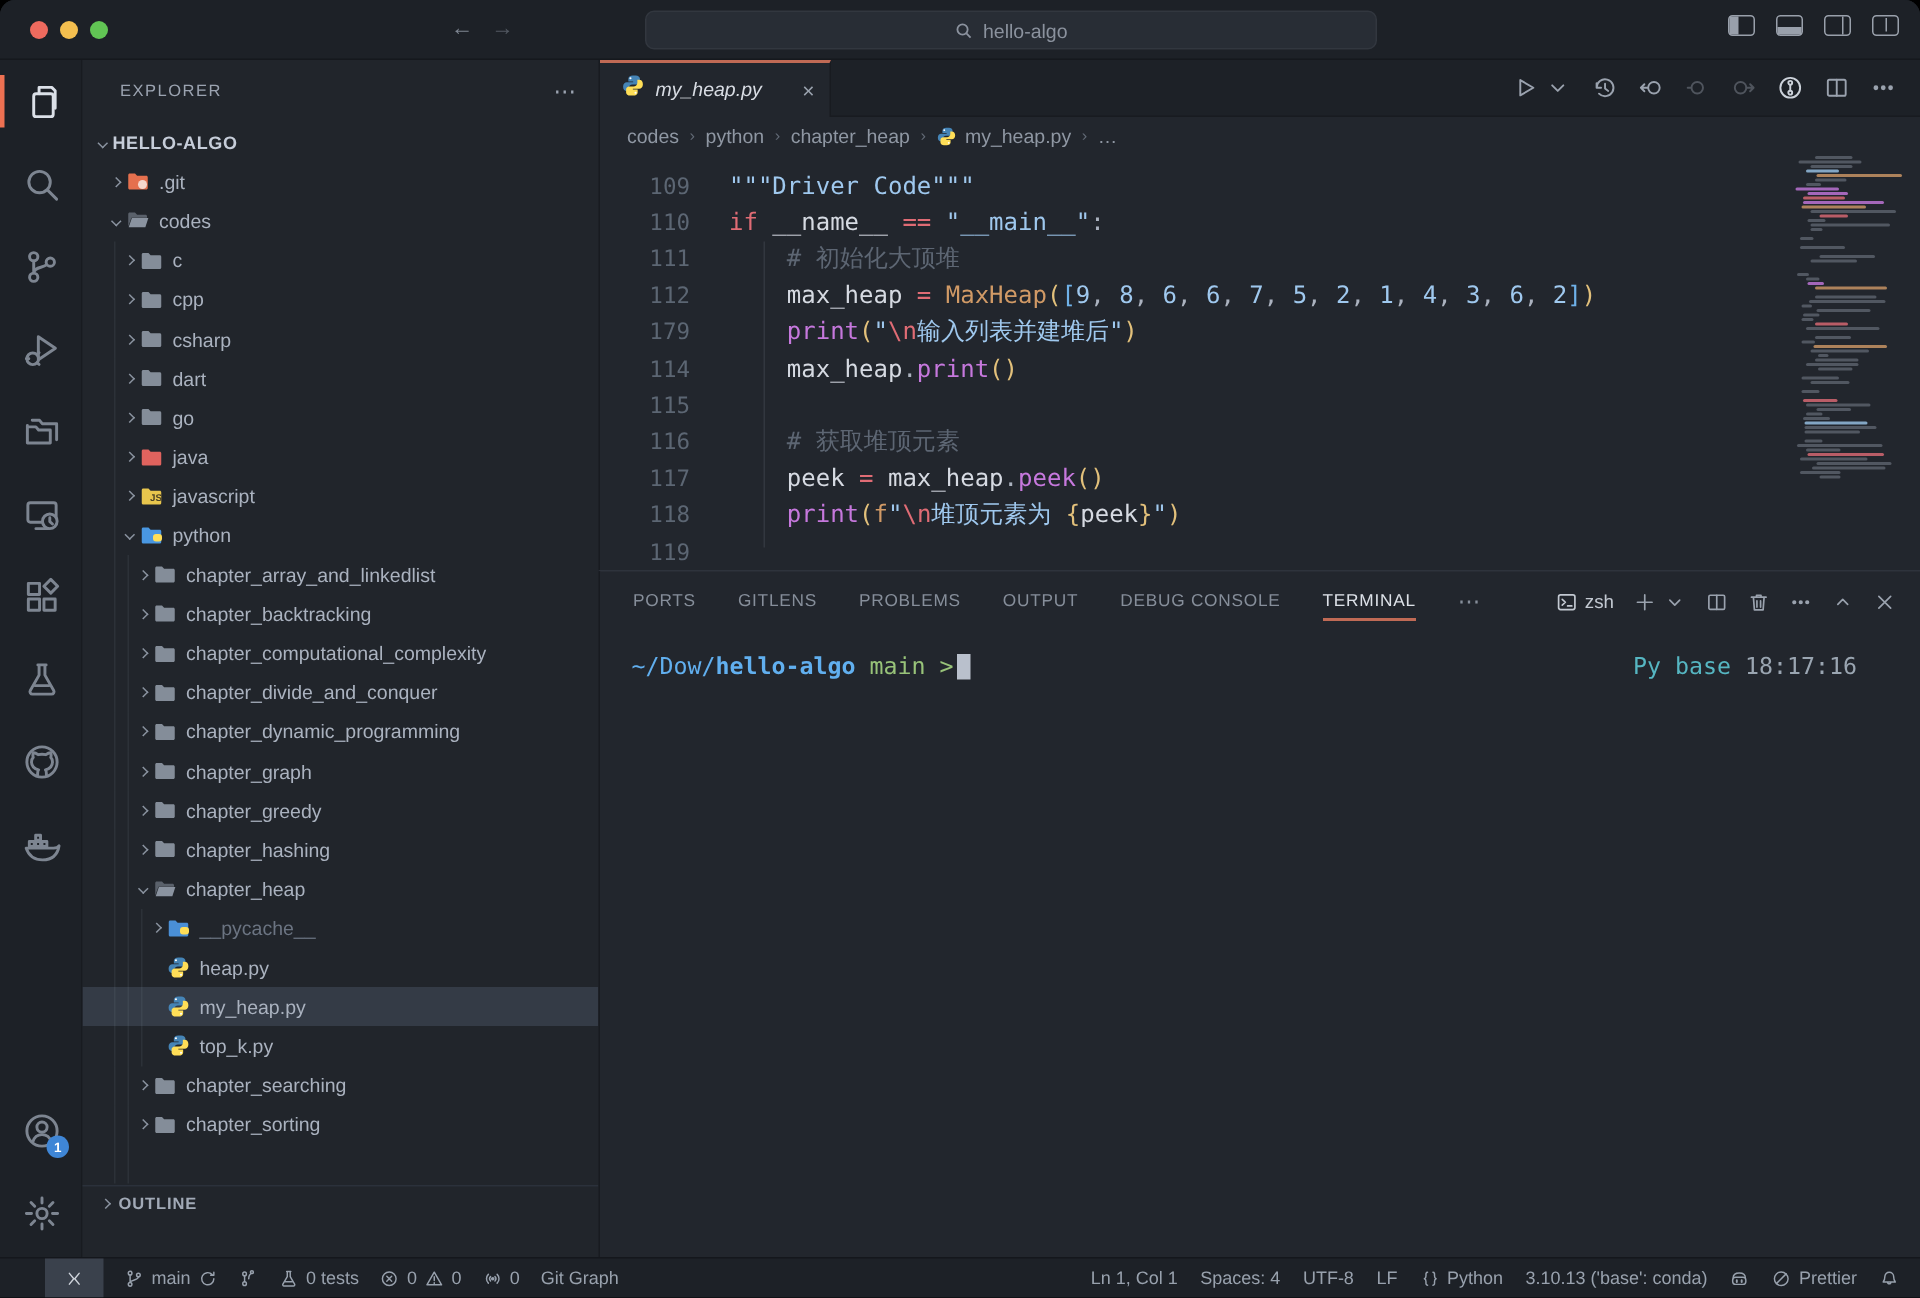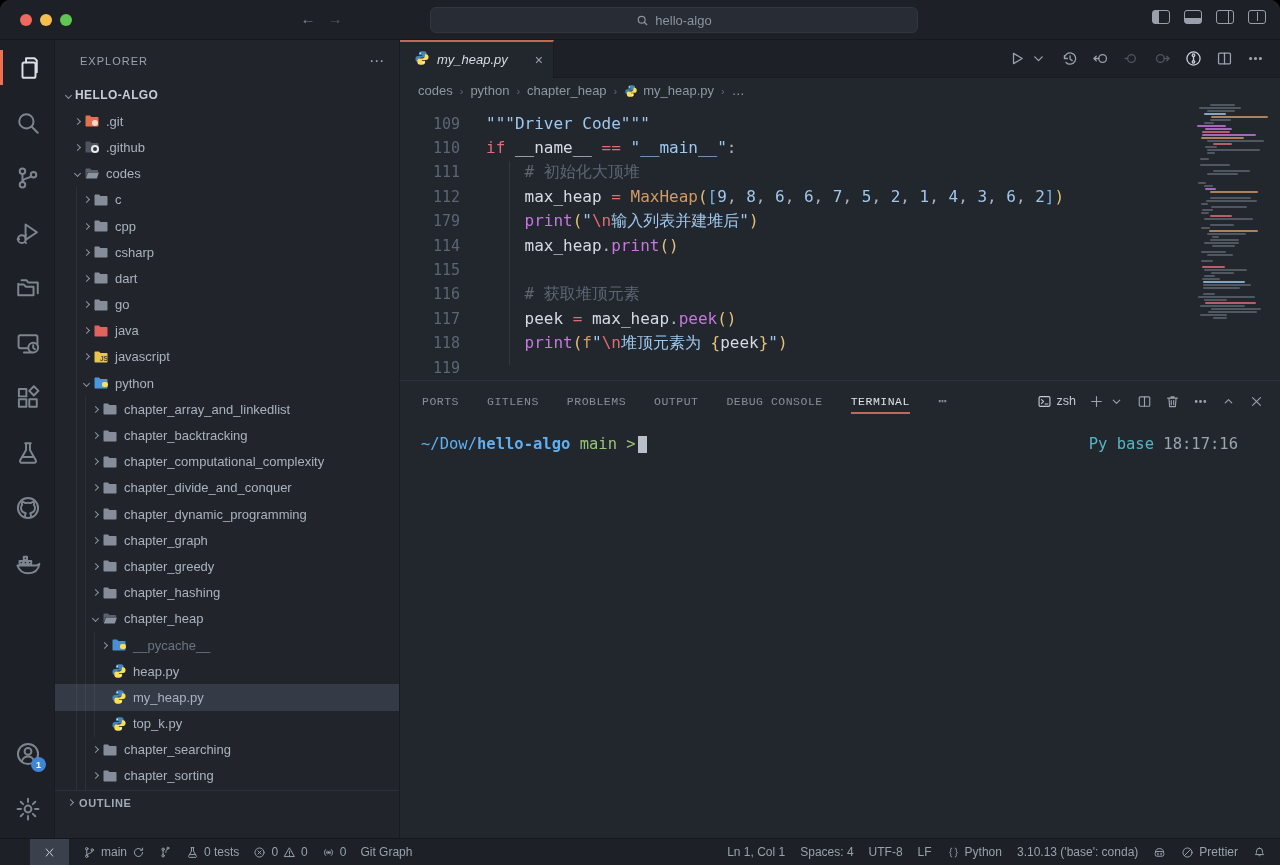--- a/index.html
+++ b/index.html
@@ -68,21 +68,21 @@
   .ltext{padding-left:26px;}
   .indent-guide{position:absolute;left:109px;top:57px;width:1px;height:204px;background:rgba(170,180,195,.12);}
   .cs-w{color:#d6dae2}.cs-r{color:#e06c75}.cs-s{color:#9fc8ee}.cs-n{color:#9fc8ee}.cs-p{color:#c678dd}
   .cs-o{color:#d19a66}.cs-c{color:#5d6673}.cs-g{color:#e2c07b}.cs-bl{color:#6fb1e8}.cs-pn{color:#abb2bf}
   .minimap{position:absolute;right:6px;top:0px;width:80px;height:230px;overflow:hidden;}
   .mm-line{height:2px;margin-bottom:1px;border-radius:1px;}
 
   
   .panel{position:absolute;left:399px;top:380px;width:881px;height:458px;background:#22262d;border-top:1px solid #2e333c;border-left:1px solid #181b20;}
   .panel-tabs{height:40px;display:flex;align-items:center;padding-left:22px;gap:28px;}
-  .ptab{font-size:11.5px;letter-spacing:.5px;color:#868e9a;position:relative;height:100%;display:flex;align-items:center;font-family:Liberation Mono, monospace;}
+  .ptab{font-size:11.5px;letter-spacing:.5px;color:#868e9a;position:relative;height:100%;display:flex;align-items:center;}
   .ptab.active{color:#dde1e8;}
   .ptab.active:after{content:"";position:absolute;left:0;right:0;bottom:7px;height:1.8px;background:var(--accent-tab);}
   .ptab.more{font-size:15px;letter-spacing:1px;}
   .panel-controls{margin-left:auto;display:flex;align-items:center;gap:13px;padding-right:16px;color:#9aa2ae;}
   .panel-controls svg{width:15px;height:15px;}
   .pc-shell{display:flex;align-items:center;gap:5px;font-size:12.5px;color:#c3c9d2;}
   .terminal{position:relative;padding:14px 0 0 21px;font-family:"DejaVu Sans Mono","Liberation Mono",monospace;font-size:15.5px;}
   .t-blue{color:#61afef}.t-blueb{color:#61afef;font-weight:bold}.t-green{color:#98c379}.t-teal{color:#56b6c2}.t-dim{color:#9aa5b1}
   .cursor{display:inline-block;width:9px;height:17px;background:#b9c0cc;vertical-align:text-bottom;margin-left:2px;}
   .term-right{position:absolute;right:42px;top:14px;}
@@ -256,33 +256,20 @@
           <span class="chev">
             <i class="right"></i>
           </span>
           <span class="ticon">
             <svg viewBox="0 0 16 16" width="16" height="16">
               <path fill="#e5704e" d="M1.5 3.6c0-.6.4-1 1-1h3.5l1.4 1.5h6.1c.6 0 1 .4 1 1v7.3c0 .6-.4 1-1 1h-11c-.6 0-1-.4-1-1V3.6z"></path>
             </svg>
             <span style="position:absolute;left:8px;top:7px;width:6px;height:6px;border-radius:50%;background:#f6d7cd;"></span>
           </span>
           <span class="tlabel">.git</span>
-        </div>
-        <div class="trow" style="padding-left: 15px;">
-          <span class="chev">
-            <i class="right"></i>
-          </span>
-          <span class="ticon">
-            <svg viewBox="0 0 16 16" width="16" height="16">
-              <path fill="#4d545e" d="M1.5 3.6c0-.6.4-1 1-1h3.5l1.4 1.5h6.1c.6 0 1 .4 1 1v7.3c0 .6-.4 1-1 1h-11c-.6 0-1-.4-1-1V3.6z"></path>
-            </svg>
-            <span style="position:absolute;left:7px;top:6px;width:8px;height:8px;border-radius:50%;background:#e8eaee;"></span>
-            <span style="position:absolute;left:9px;top:8px;width:4px;height:4px;border-radius:50%;background:#30363e;"></span>
-          </span>
-          <span class="tlabel">.github</span>
         </div>
         <div class="trow" style="padding-left: 15px;">
           <span class="chev">
             <i class="down"></i>
           </span>
           <span class="ticon">
             <svg viewBox="0 0 16 16" width="16" height="16">
               <path fill="#8a93a0" opacity=".55" d="M1.5 3.6c0-.6.4-1 1-1h3.5l1.4 1.5h5.6c.6 0 1 .4 1 1v1H3.6L1.5 12V3.6z"></path>
               <path fill="#8a93a0" d="M3.9 6.4h11l-2 6.1H1.8z"></path>
             </svg>

